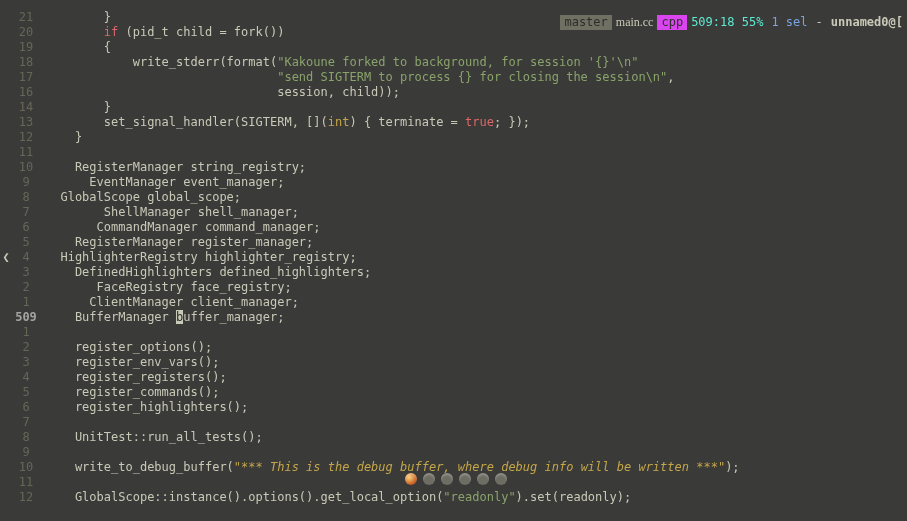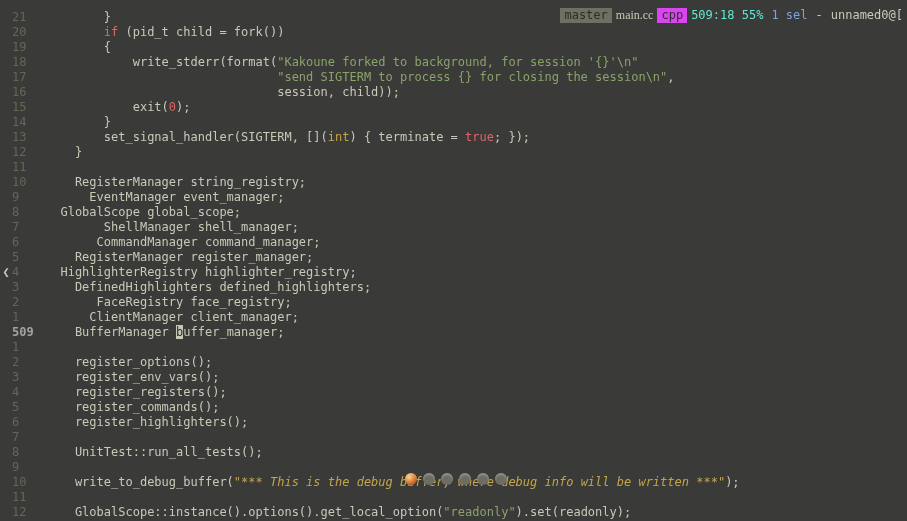--- a/index.html
+++ b/index.html
@@ -9,44 +9,44 @@
     font-size: 12px;
     line-height: 15px;
     color: #c9c9b8;
     width: 907px;
     height: 521px;
     overflow: hidden;
     position: relative;
   }
   .statusbar {
     position: absolute;
-    top: 8px; right: 0;
+    top: 15px; right: 0;
     height: 14px;
     display: flex;
     align-items: center;
     font-size: 12px;
     gap: 0;
   }
   .sb-chunk { padding: 0 4px; }
   .sb-branch { background:#6f6f62; color:#2e2e2c; }
   .sb-file   { color:#c9c9b8;font-family:Liberation Serif, serif; }
   .sb-ft     { background:#d946ef; color:#2e2e2c; }
   .sb-pos    { color:#5eead4; }
   .sb-sel    { color:#7aa3e0; }
   .sb-dash   { color:#c9c9b8; }
-  .sb-client { color:#c9c9b8; }
+  .sb-client { color:#c9c9b8;font-weight:bold; }
 
   .editor {
     position: absolute;
     top: 10px; left:0; right:0; bottom:0;
   }
   .line { display:flex; white-space:pre; }
   .gutter {
     width: 34px;
-    text-align: left;
+    text-align: center;
     padding-right: 6px;
     color: #666658;
     flex-shrink: 0;
     user-select: none;
   }
   .gutter.current { color: #a3a3a3; font-weight: bold; }
   .wrapmark {
     width: 12px; flex-shrink:0;
     color:#c9c9b8;
     font-weight: bold;
@@ -88,21 +88,20 @@
   <span class="sb-chunk sb-client">unnamed0@[</span>
 </div>
 
 <div class="editor" id="editor">
     <div class="line"><span class="wrapmark"></span><span class="gutter">21</span><span class="code"><span>        }</span></span></div>
     <div class="line"><span class="wrapmark"></span><span class="gutter">20</span><span class="code"><span>        </span><span class="kw">if</span><span> (pid_t child = fork())</span></span></div>
     <div class="line"><span class="wrapmark"></span><span class="gutter">19</span><span class="code"><span>        {</span></span></div>
     <div class="line"><span class="wrapmark"></span><span class="gutter">18</span><span class="code"><span>            write_stderr(format(</span><span class="str">"Kakoune forked to background, for session '{}'\n"</span></span></div>
     <div class="line"><span class="wrapmark"></span><span class="gutter">17</span><span class="code"><span>                                </span><span class="str">"send SIGTERM to process {} for closing the session\n"</span><span>,</span></span></div>
     <div class="line"><span class="wrapmark"></span><span class="gutter">16</span><span class="code"><span>                                session, child));</span></span></div>
-    <div class="line"><span class="wrapmark"></span><span class="gutter">15</span><span class="code"><span>            exit(</span><span class="num">0</span><span>);</span></span></div>
     <div class="line"><span class="wrapmark"></span><span class="gutter">14</span><span class="code"><span>        }</span></span></div>
     <div class="line"><span class="wrapmark"></span><span class="gutter">13</span><span class="code"><span>        set_signal_handler(SIGTERM, [](</span><span class="ty">int</span><span>) { terminate = </span><span class="kw">true</span><span>; });</span></span></div>
     <div class="line"><span class="wrapmark"></span><span class="gutter">12</span><span class="code"><span>    }</span></span></div>
     <div class="line"><span class="wrapmark"></span><span class="gutter">11</span><span class="code"><span></span></span></div>
     <div class="line"><span class="wrapmark"></span><span class="gutter">10</span><span class="code"><span>    RegisterManager string_registry;</span></span></div>
     <div class="line"><span class="wrapmark"></span><span class="gutter">9</span><span class="code"><span>      EventManager event_manager;</span></span></div>
     <div class="line"><span class="wrapmark"></span><span class="gutter">8</span><span class="code"><span>  GlobalScope global_scope;</span></span></div>
     <div class="line"><span class="wrapmark"></span><span class="gutter">7</span><span class="code"><span>        ShellManager shell_manager;</span></span></div>
     <div class="line"><span class="wrapmark"></span><span class="gutter">6</span><span class="code"><span>       CommandManager command_manager;</span></span></div>
     <div class="line"><span class="wrapmark"></span><span class="gutter">5</span><span class="code"><span>    RegisterManager register_manager;</span></span></div>

